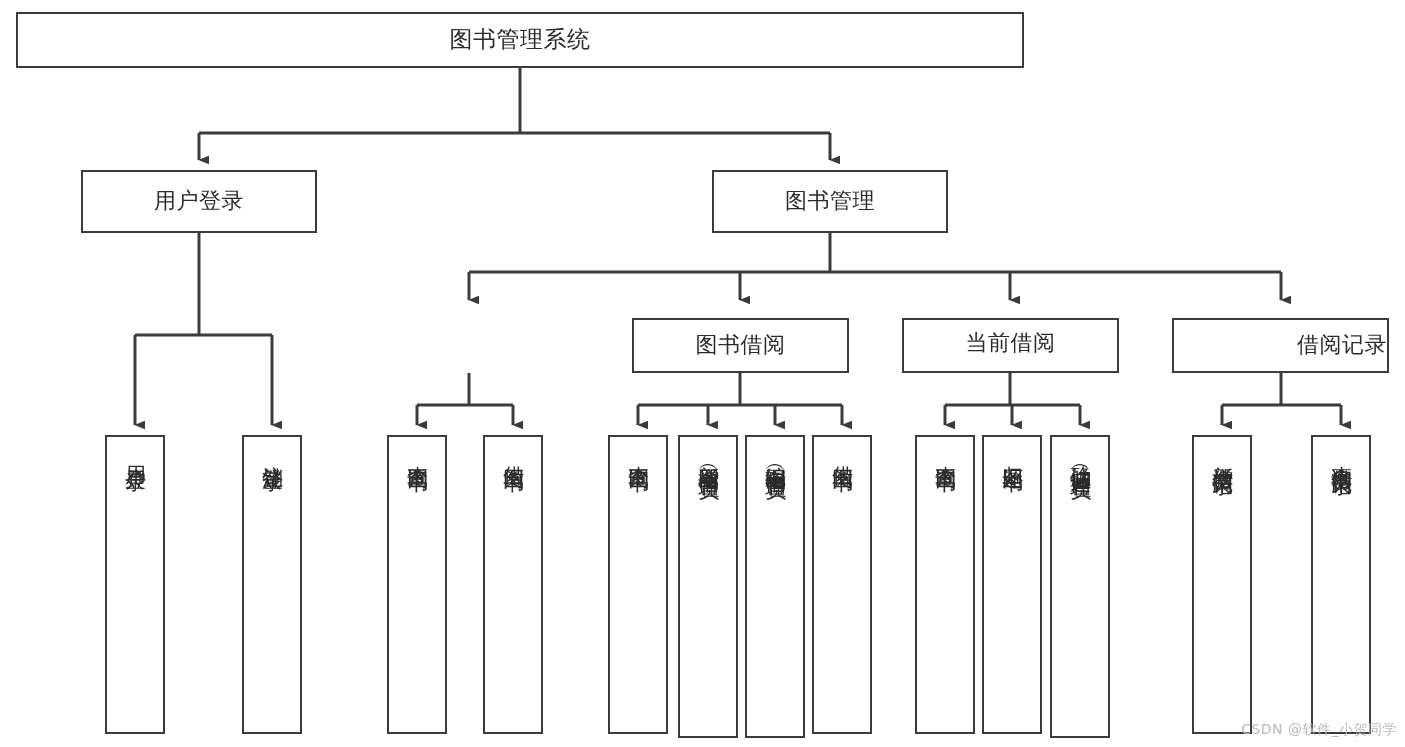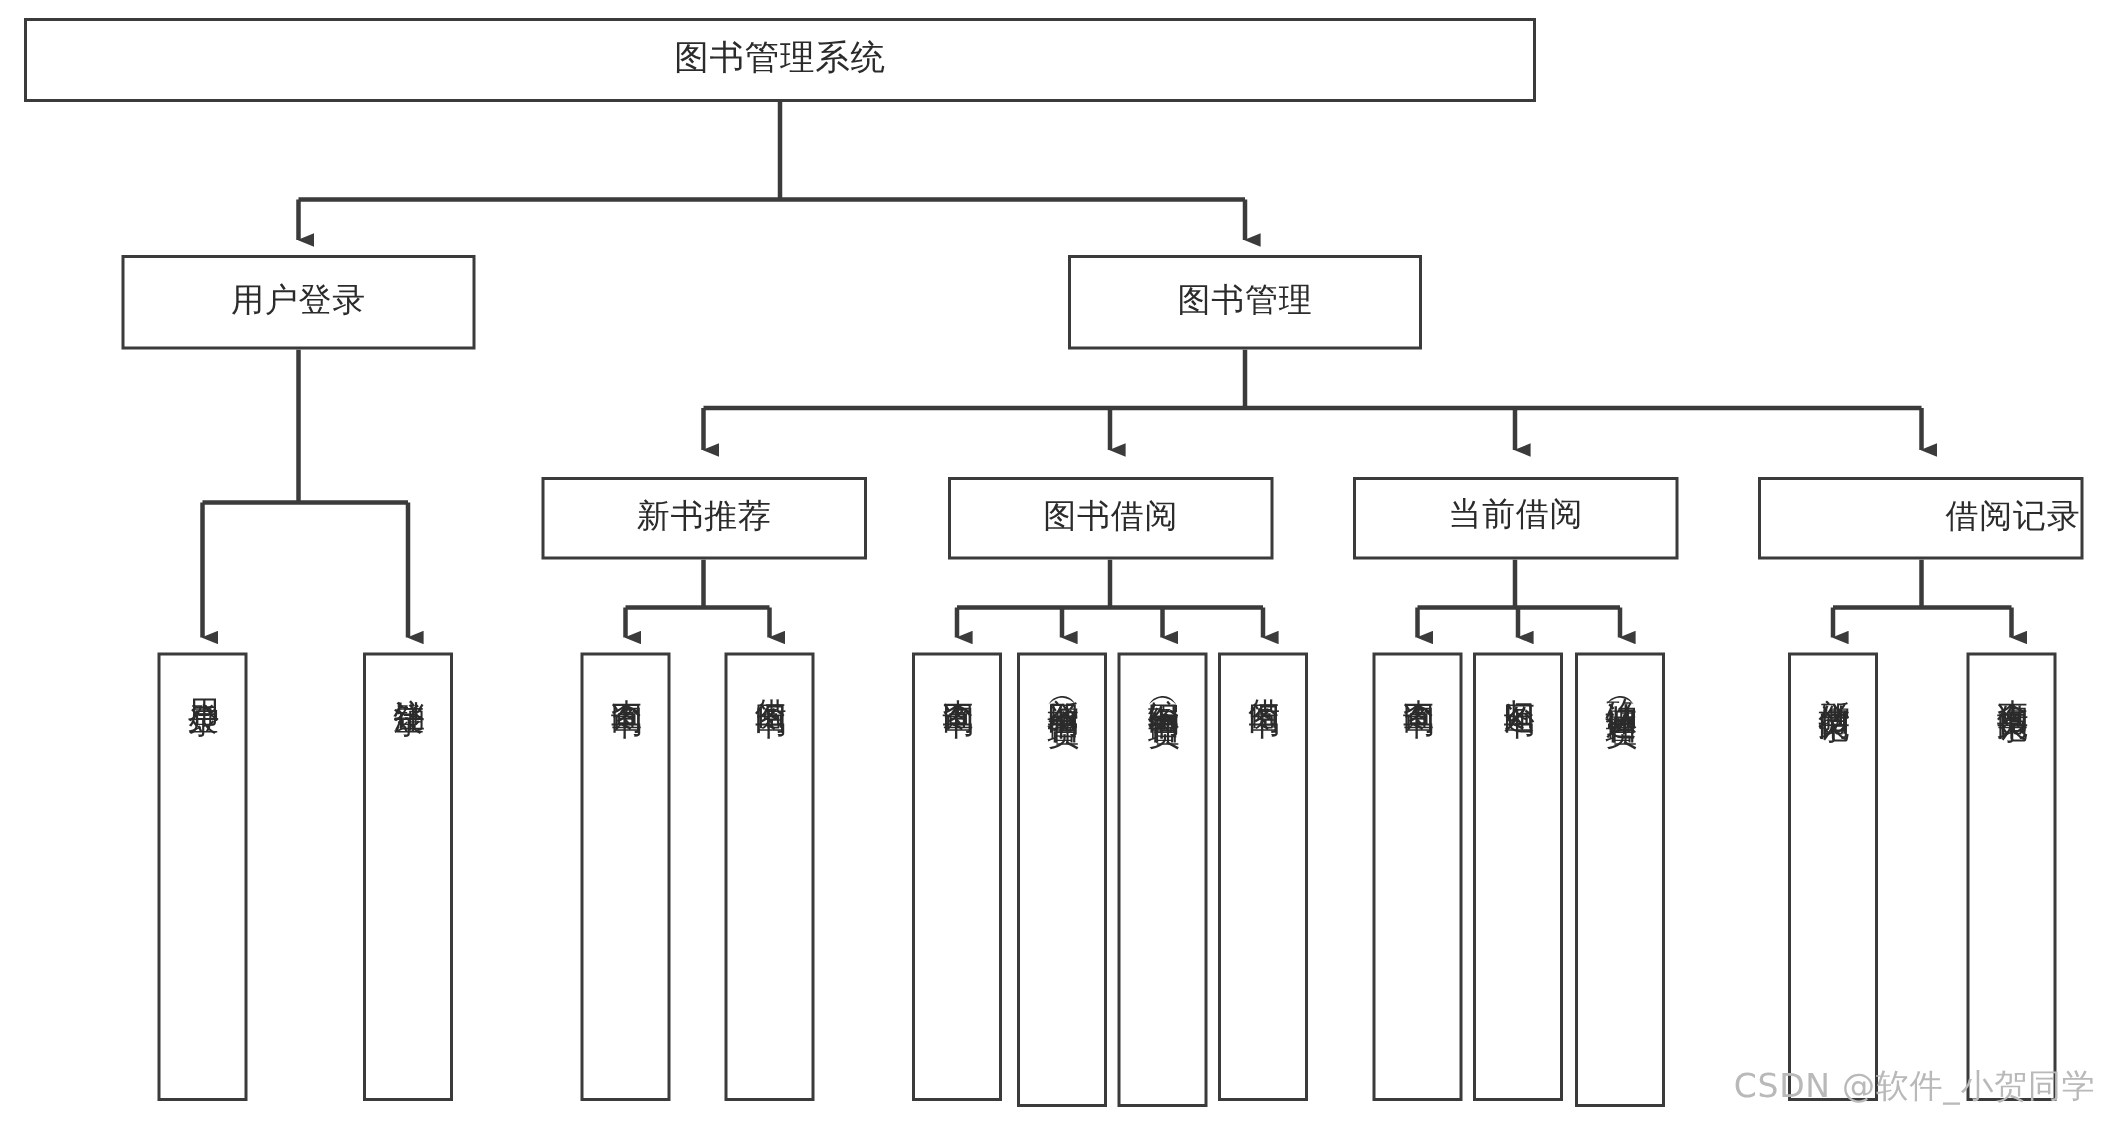--- a/index.html
+++ b/index.html
@@ -58,21 +58,21 @@
     justify-content: center;
     padding-top: 12px;
   }
   .node-box.root .node-label { font-size: 23px; }
   .node-box.level2 .node-label { font-size: 22px; }
   .node-box.level3 .node-label { font-size: 22px; }
   #watermark {
     position: absolute;
     right: 8px;
     bottom: 8px;
-    font-size: 22px;
+    font-size: 14px;
     color: #b9b9b9;
     letter-spacing: 0.5px;
     white-space: nowrap;
     font-family: "DejaVu Sans", "Liberation Sans", sans-serif;
   }
 </style>
 </head>
 <body>
 
 <div id="diagram-root">
@@ -131,23 +131,20 @@
     <span class="node-label">图书管理系统</span>
   </div>
 
   <div class="node-box level2" style="left:81px; top:170px; width:236px; height:63px;">
     <span class="node-label">用户登录</span>
   </div>
   <div class="node-box level2" style="left:712px; top:170px; width:236px; height:63px;">
     <span class="node-label">图书管理</span>
   </div>
 
-  <div class="node-box level3" style="left:361px; top:318px; width:217px; height:55px;">
-    <span class="node-label">新书推荐</span>
-  </div>
   <div class="node-box level3" style="left:632px; top:318px; width:217px; height:55px;">
     <span class="node-label">图书借阅</span>
   </div>
   <div class="node-box level3" style="left:902px; top:318px; width:217px; height:55px;font-family:Liberation Mono, monospace;">
     <span class="node-label">当前借阅</span>
   </div>
   <div class="node-box level3" style="left:1172px; top:318px; width:217px; height:55px;justify-content:flex-end;">
     <span class="node-label">借阅记录</span>
   </div>
 

